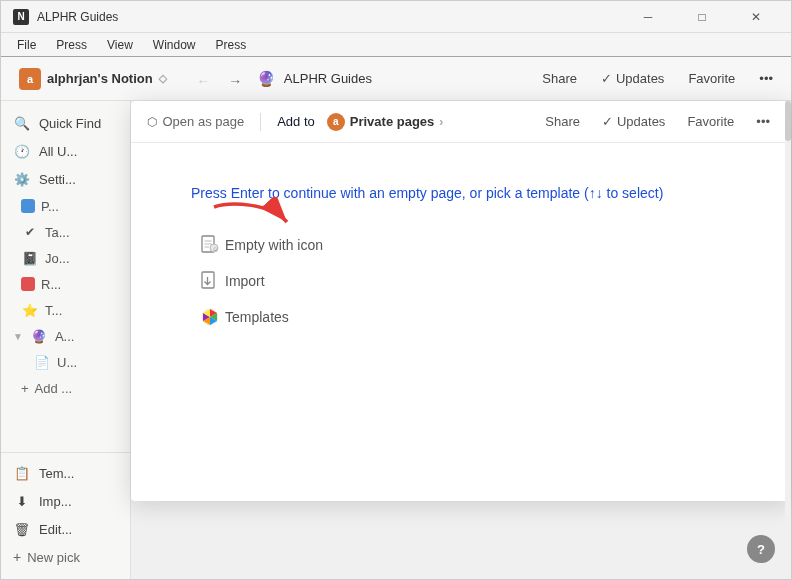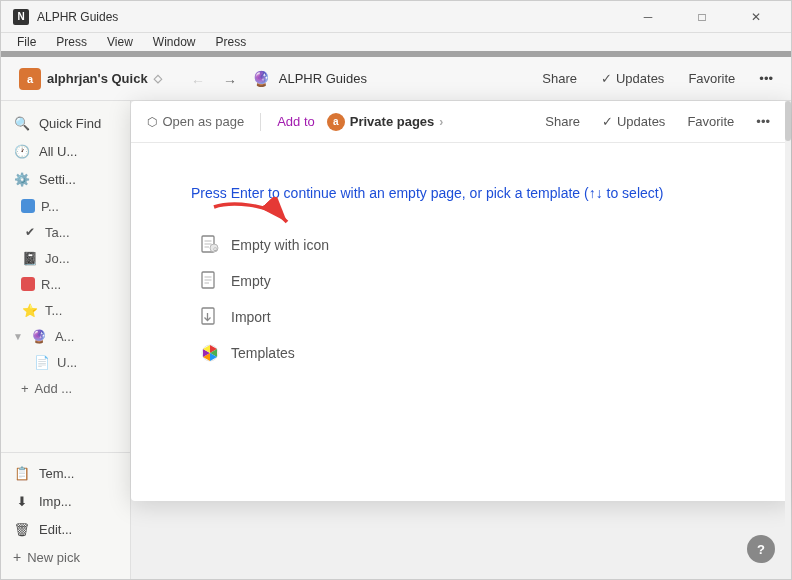--- a/index.html
+++ b/index.html
@@ -65,21 +65,21 @@
       margin: -0px -0px;
     }
 
     
     .menu-bar {
       height: 24px;
       background: #f5f5f5;
       display: flex;
       align-items: center;
       padding: 0 8px;
-      border-bottom: 6px solid #a3a3a3;
+      border-bottom: 1px solid #a3a3a3;
       gap: 4px;
     }
     .menu-item {
       font-size: 12px;
       color: #333;
       padding: 2px 8px;
       cursor: pointer;
       border-radius: 3px;
     }
 
@@ -281,21 +281,21 @@
       width: 1px;
       height: 18px;
       background: #ddd;
       margin: 0 4px;
     }
     .add-to-btn {
       display: flex;
       align-items: center;
       gap: 5px;
       font-size: 13px;
-      color: #a21caf;
+      color: #0f172a;
       cursor: pointer;
     }
     .private-pages-badge {
       display: flex;
       align-items: center;
       gap: 5px;
       font-size: 13px;
       font-weight: 600;
       color: #333;
     }
@@ -362,21 +362,21 @@
     }
 
     .template-options {
       display: flex;
       flex-direction: column;
       gap: 2px;
     }
     .template-option {
       display: flex;
       align-items: center;
-      gap: 10px;
+      gap: 4px;
       padding: 6px 8px;
       border-radius: 4px;
       cursor: pointer;
       font-size: 14px;
       color: #555;
     }
     .template-option-icon {
       width: 22px;
       height: 22px;
       display: flex;
@@ -452,21 +452,21 @@
     <span class="menu-item">View</span>
     <span class="menu-item">Window</span>
     <span class="menu-item">Press</span>
   </div>
 
   <div class="app-body">
 
     <div class="top-toolbar">
       <div class="workspace-btn">
         <div class="workspace-avatar">a</div>
-        <span>alphrjan's Quick</span>
+        <span>alphrjan's Notion</span>
         <span style="font-size:11px;color:#aaa;">◇</span>
       </div>
       <div class="nav-controls">
         <div class="nav-btn disabled">←</div>
         <div class="nav-btn">→</div>
       </div>
       <div class="page-title-bar">
         <span style="font-size:15px;">🔮</span>
         <span>ALPHR Guides</span>
       </div>
@@ -619,31 +619,20 @@
                     <line x1="3.5" y1="6" x2="10.5" y2="6" stroke="#bbb" stroke-width="1"></line>
                     <line x1="3.5" y1="9" x2="10.5" y2="9" stroke="#bbb" stroke-width="1"></line>
                     <line x1="3.5" y1="12" x2="8" y2="12" stroke="#bbb" stroke-width="1"></line>
                     <circle cx="13" cy="13" r="4" fill="#e8e8e8" stroke="#aaa" stroke-width="0.8"></circle>
                     <text x="11.2" y="15.8" font-size="6" fill="#888">☺</text>
                   </svg>
                 </div>
                 <span>Empty with icon</span>
               </div>
 
-              <div class="template-option">
-                <div class="template-option-icon">
-                  <svg width="18" height="20" viewBox="0 0 18 20" fill="none">
-                    <rect x="1" y="1" width="12" height="16" rx="1" stroke="#888" stroke-width="1.3" fill="white"></rect>
-                    <line x1="3.5" y1="6" x2="10.5" y2="6" stroke="#bbb" stroke-width="1"></line>
-                    <line x1="3.5" y1="9" x2="10.5" y2="9" stroke="#bbb" stroke-width="1"></line>
-                    <line x1="3.5" y1="12" x2="8" y2="12" stroke="#bbb" stroke-width="1"></line>
-                  </svg>
-                </div>
-                <span>Empty</span>
-              </div>
 
               <div class="template-option">
                 <div class="template-option-icon">
                   <svg width="18" height="20" viewBox="0 0 18 20" fill="none">
                     <rect x="1" y="1" width="12" height="16" rx="1" stroke="#888" stroke-width="1.3" fill="white"></rect>
                     <line x1="6.5" y1="6" x2="6.5" y2="13" stroke="#888" stroke-width="1.3"></line>
                     <polyline points="3.5,10.5 6.5,13.5 9.5,10.5" stroke="#888" stroke-width="1.3" fill="none"></polyline>
                   </svg>
                 </div>
                 <span>Import</span>

